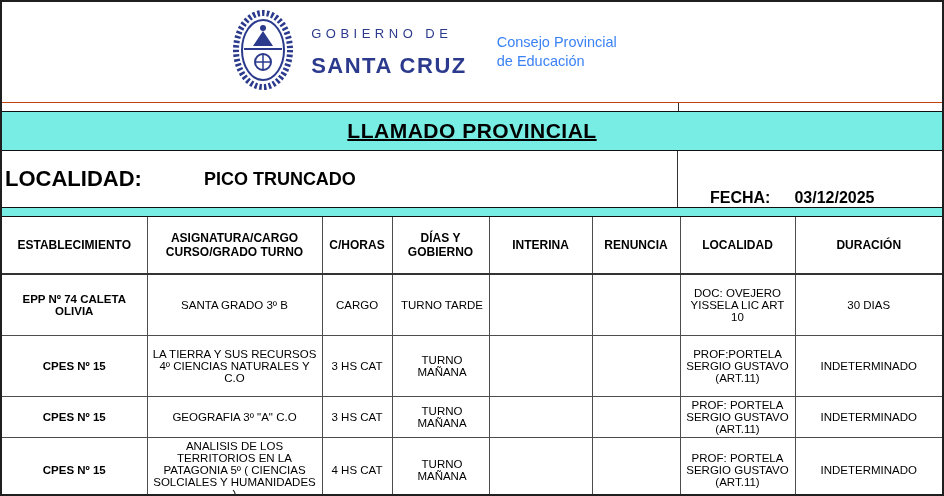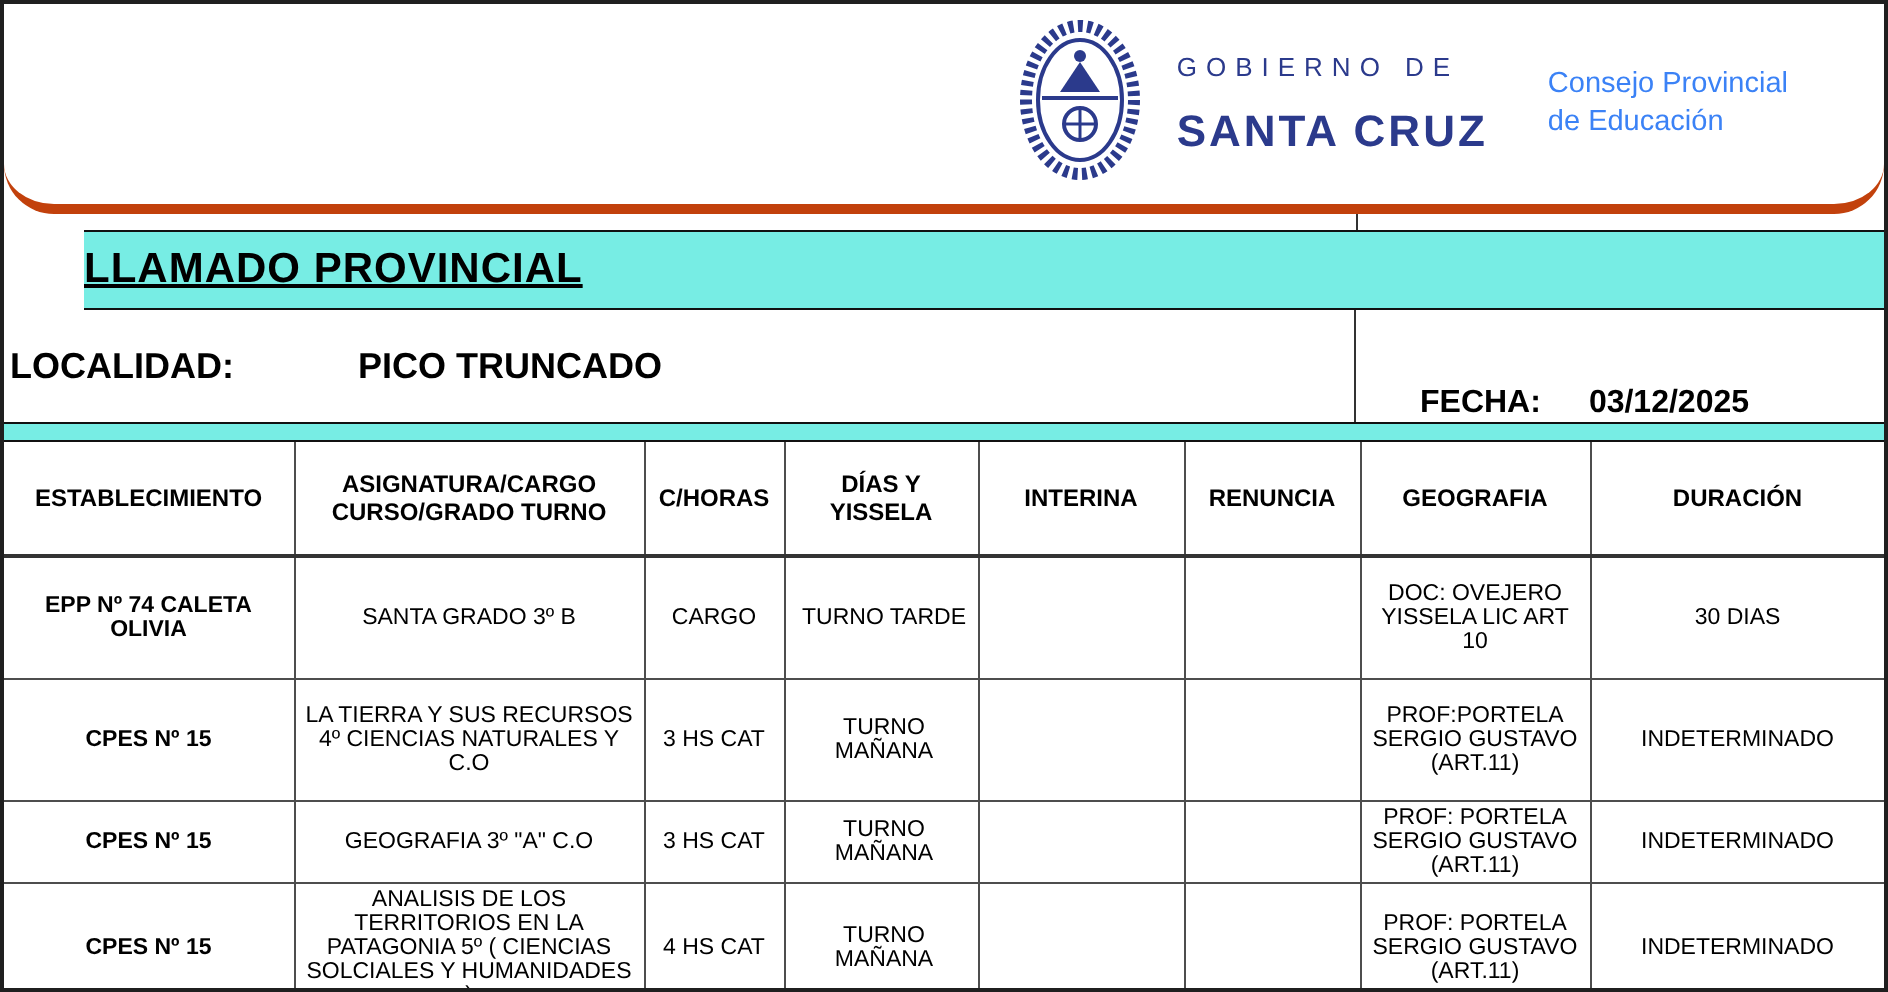--- a/index.html
+++ b/index.html
@@ -2,39 +2,39 @@
 <html><head>
 <meta charset="utf-8">
 <style>
   html,body { margin:0; padding:0; background:#e8e8e8; }
   .page {
     width:944px; height:496px; box-sizing:border-box; margin:0 auto;
     background:#fff; border:2px solid #1f1f1f; overflow:hidden;
     font-family:"Liberation Sans", sans-serif; color:#000;
   }
   
-  .logo-row { height:100px; border-bottom:5px solid #c2410c;
-    display:flex; align-items:center; justify-content:flex-end;border-radius:25px; }
+  .logo-row { height:100px; border-bottom:1px solid #c2410c;
+    display:flex; align-items:center; justify-content:center; }
   .logo-group { display:flex; align-items:center; transform:translateX(-48px); }
   .gov-block { margin-left:16px; color:#2B3A8C; }
   .gobierno   { font-size:13px; letter-spacing:4.5px; font-weight:500; }
   .santacruz  { font-size:22px; font-weight:bold; letter-spacing:1.5px; margin-top:12px; }
   .consejo    { margin-left:30px; color:#3b82f6; font-size:14.5px; line-height:1.3; }
   
   .pre-banner { height:8px; position:relative; background:#fff; }
   .pre-banner .vline { position:absolute; left:676px; top:0; width:1px; height:100%; background:#333; }
   
   .banner { height:38px; background:#77EDE4; border-top:1px solid #111; border-bottom:1px solid #111;
-    display:flex; align-items:center; justify-content:flex-start;margin-left:40px; }
+    display:flex; align-items:center; justify-content:center; }
   .banner-title { font-size:21px; font-weight:bold; text-decoration:underline;
     text-decoration-thickness:2px; letter-spacing:0.5px; }
   
   .locality-row { height:56px; display:flex; background:#fff; }
   .locality-left { flex:0 0 676px; display:flex; align-items:center; border-right:1px solid #333; box-sizing:border-box; }
-  .localidad-label { font-size:18px; font-weight:bold; padding-left:3px; }
+  .localidad-label { font-size:22px; font-weight:bold; padding-left:3px; }
   .localidad-value { font-size:18px; font-weight:bold; margin-left:62px; }
   .locality-right { flex:1; display:flex; align-items:flex-end; }
   .fecha-label { font-size:16px; font-weight:bold; padding-left:32px; }
   .fecha-value { font-size:16px; font-weight:bold; margin-left:24px; }
   .cyan-strip { height:8px; background:#77EDE4; border-top:1px solid #111; border-bottom:1px solid #111; }
   
   table.grid { width:940px; border-collapse:collapse; table-layout:fixed; }
   .grid th, .grid td {
     border:1px solid #4d4d4d; text-align:center; vertical-align:middle;
     padding:2px 3px; overflow:hidden; word-wrap:break-word;
@@ -112,24 +112,24 @@
       <col style="width:103px">
         <col style="width:88px">
         <col style="width:115px">
         <col style="width:147px">
     </colgroup>
     <thead>
       <tr>
         <th>ESTABLECIMIENTO</th>
         <th>ASIGNATURA/CARGO CURSO/GRADO TURNO</th>
         <th>C/HORAS</th>
-        <th>DÍAS Y YISSELA</th>
+        <th>DÍAS Y GOBIERNO</th>
         <th>INTERINA</th>
         <th>RENUNCIA</th>
-        <th>GEOGRAFIA</th>
+        <th>LOCALIDAD</th>
         <th>DURACIÓN</th>
       </tr>
     </thead>
     <tbody>
       <tr class="r1">
         <td class="cell-establecimiento">EPP Nº 74 CALETA OLIVIA</td>
         <td class="cell-asignatura">SANTA GRADO 3º B</td>
         <td>CARGO</td>
         <td class="cell-dias">TURNO TARDE</td>
         <td></td>

